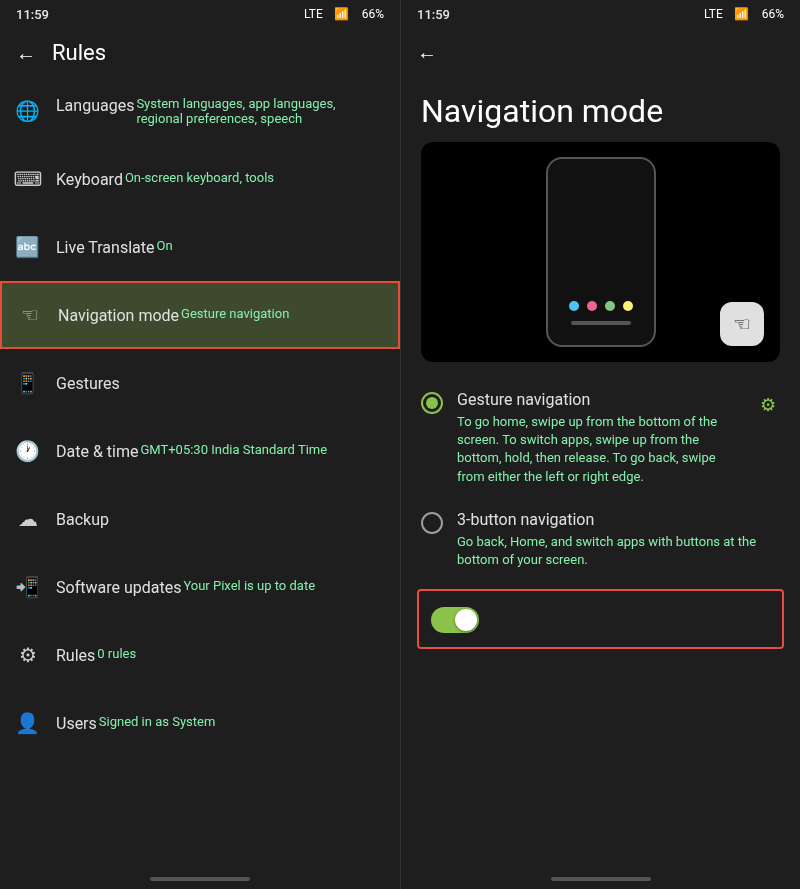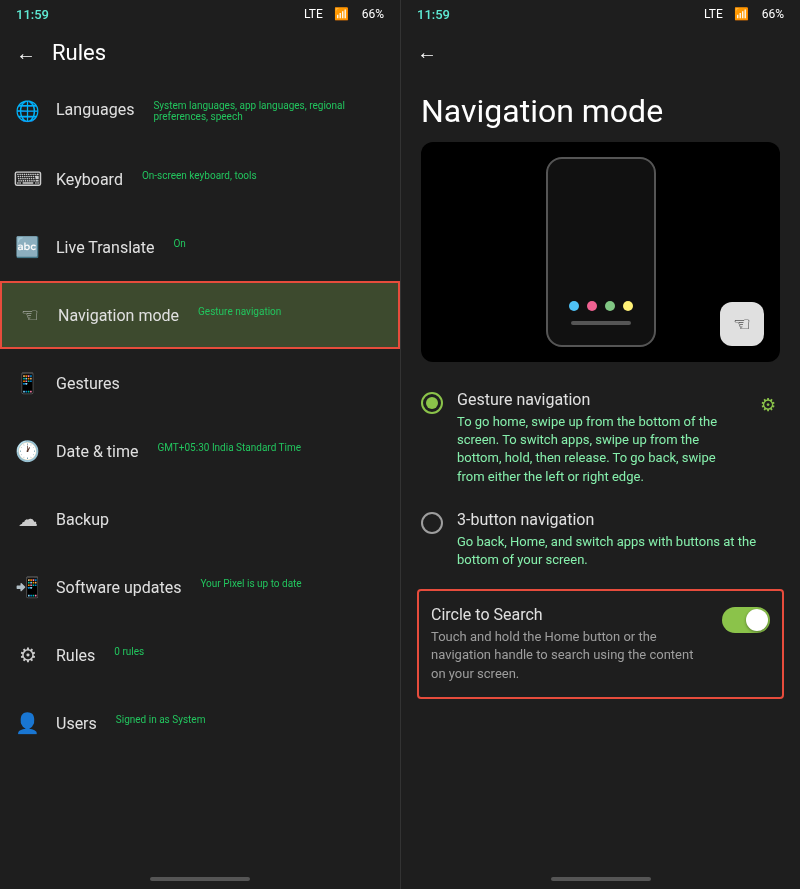--- a/index.html
+++ b/index.html
@@ -26,21 +26,21 @@
     .status-bar {
       display: flex;
       justify-content: space-between;
       align-items: center;
       padding: 6px 16px;
       height: 28px;
       background: #1e1e1e;
     }
     .status-bar-time {
       font-size: 13px;
-      color: #5eead4;
+      color: #e5e5e5;
       font-weight: 500;
     }
     .status-bar-icons {
       display: flex;
       align-items: center;
       gap: 12px;
       font-size: 12px;
       color: #fff;
     }
 
@@ -92,23 +92,22 @@
       display: flex;
       flex-direction: row;
       gap: 2px;
     }
     .item-title {
       font-size: 16px;
       color: #e0e0e0;
       font-weight: 400;
     }
     .item-subtitle {
-      font-size: 10px;
-      color: #22c55e;
-      margin-left: 17px;
+      font-size: 13px;
+      color: #86efac;
     }
 
     
     .right-panel {
       width: 400px;
       height: 889px;
       background: #1e1e1e;
       display: flex;
       flex-direction: column;
       overflow: hidden;
@@ -451,24 +450,20 @@
 
     <div class="nav-option">
       <div class="radio-outer"></div>
       <div class="nav-option-text">
         <div class="nav-option-title">3-button navigation</div>
         <div class="nav-option-desc">Go back, Home, and switch apps with buttons at the bottom of your screen.</div>
       </div>
     </div>
 
     <div class="circle-search-section">
-      <div class="circle-search-text">
-        <div class="circle-search-title">Circle to Search</div>
-        <div class="circle-search-desc">Touch and hold the Home button or the navigation handle to search using the content on your screen.</div>
-      </div>
       <div class="toggle-wrap">
         <div class="toggle">
           <div class="toggle-thumb"></div>
         </div>
       </div>
     </div>
 
   </div>
 
   <div class="bottom-bar"></div>

